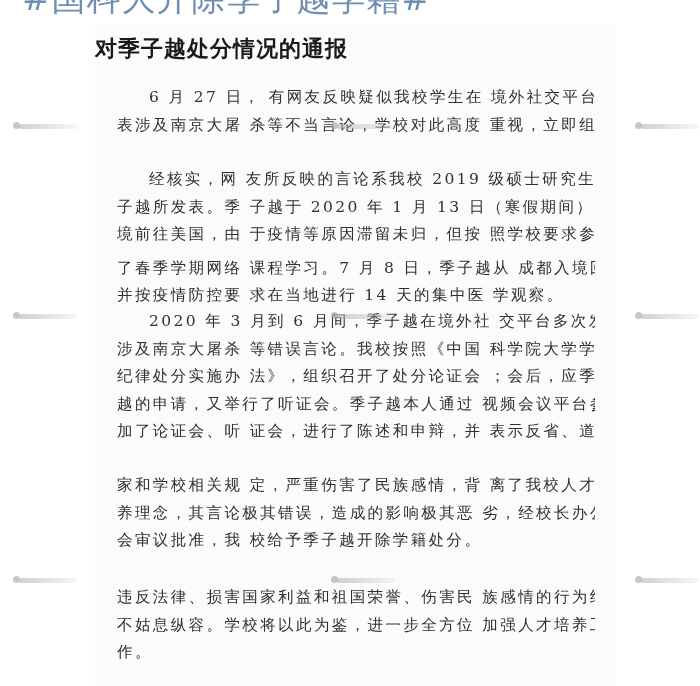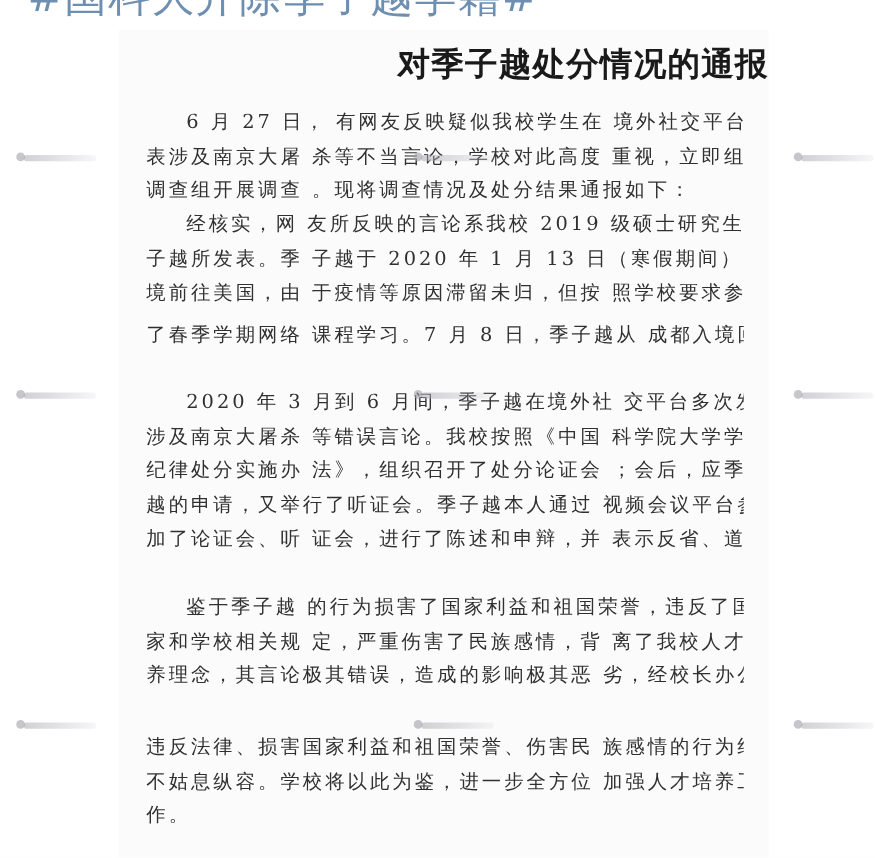--- a/index.html
+++ b/index.html
@@ -32,24 +32,24 @@
       top: 24px;
       width: 520px;
       height: 662px;
       background: #fbfbfb;
     }
     .doc-title {
       position: absolute;
       left: 0;
       top: 10px;
       width: 520px;
-      text-align: right;
+      text-align: left;
       font-family: "DejaVu Sans", "Liberation Sans", sans-serif;
       font-weight: bold;
-      font-size: 26px;
+      font-size: 22px;
       letter-spacing: 1px;
       color: #1a1a1a;
     }
     .para {
       position: absolute;
       left: 22px;
       width: 478px;
       font-size: 15.5px;
       line-height: 27.5px;
       letter-spacing: 2.4px;
@@ -92,42 +92,42 @@
 <body>
 
 <div class="topic-header">#国科大开除季子越学籍#</div>
 
 <div class="scan">
   <div class="doc-title">对季子越处分情况的通报</div>
 
   <div class="para" style="top:60px;">
     <span class="line first">6 月 27 日， 有网友反映疑似我校学生在 境外社交平台发</span>
     <span class="line">表涉及南京大屠 杀等不当言论，学校对此高度 重视，立即组成</span>
-    <span class="line">调查组开展调查 。现将调查情况及处分结果通报如下：</span>
   </div>
 
   <div class="para" style="top:142px;">
     <span class="line first">经核实，网 友所反映的言论系我校 2019 级硕士研究生季</span>
     <span class="line">子越所发表。季 子越于 2020 年 1 月 13 日（寒假期间）因私出</span>
     <span class="line">境前往美国，由 于疫情等原因滞留未归，但按 照学校要求参加</span>
     <span class="line" style="margin-top:6px;">了春季学期网络 课程学习。7 月 8 日，季子越从 成都入境回国，</span>
+    <span class="line">并按疫情防控要 求在当地进行 14 天的集中医 学观察。</span>
   </div>
 
   <div class="para" style="top:284px;">
     <span class="line first">2020 年 3 月到 6 月间，季子越在境外社 交平台多次发表</span>
     <span class="line">涉及南京大屠杀 等错误言论。我校按照《中国 科学院大学学生</span>
     <span class="line">纪律处分实施办 法》，组织召开了处分论证会 ；会后，应季子</span>
     <span class="line">越的申请，又举行了听证会。季子越本人通过 视频会议平台参</span>
     <span class="line">加了论证会、听 证会，进行了陈述和申辩，并 表示反省、道歉</span>
   </div>
 
   <div class="para" style="top:448px;">
-    <span class="line first">鉴于季子越 的行为损害了国家利益和祖国荣誉，违反了国</span>
     <span class="line">家和学校相关规 定，严重伤害了民族感情，背 离了我校人才培</span>
     <span class="line">养理念，其言论极其错误，造成的影响极其恶 劣，经校长办公</span>
+    <span class="line">会审议批准，我 校给予季子越开除学籍处分。</span>
   </div>
 
   <div class="para" style="top:560px;">
     <span class="line">违反法律、损害国家利益和祖国荣誉、伤害民 族感情的行为绝</span>
     <span class="line">不姑息纵容。学校将以此为鉴，进一步全方位 加强人才培养工</span>
     <span class="line">作。</span>
   </div>
 
   <div class="watermark-row" style="top:100px;">
     <span class="wm" style="left:14px;"></span>

